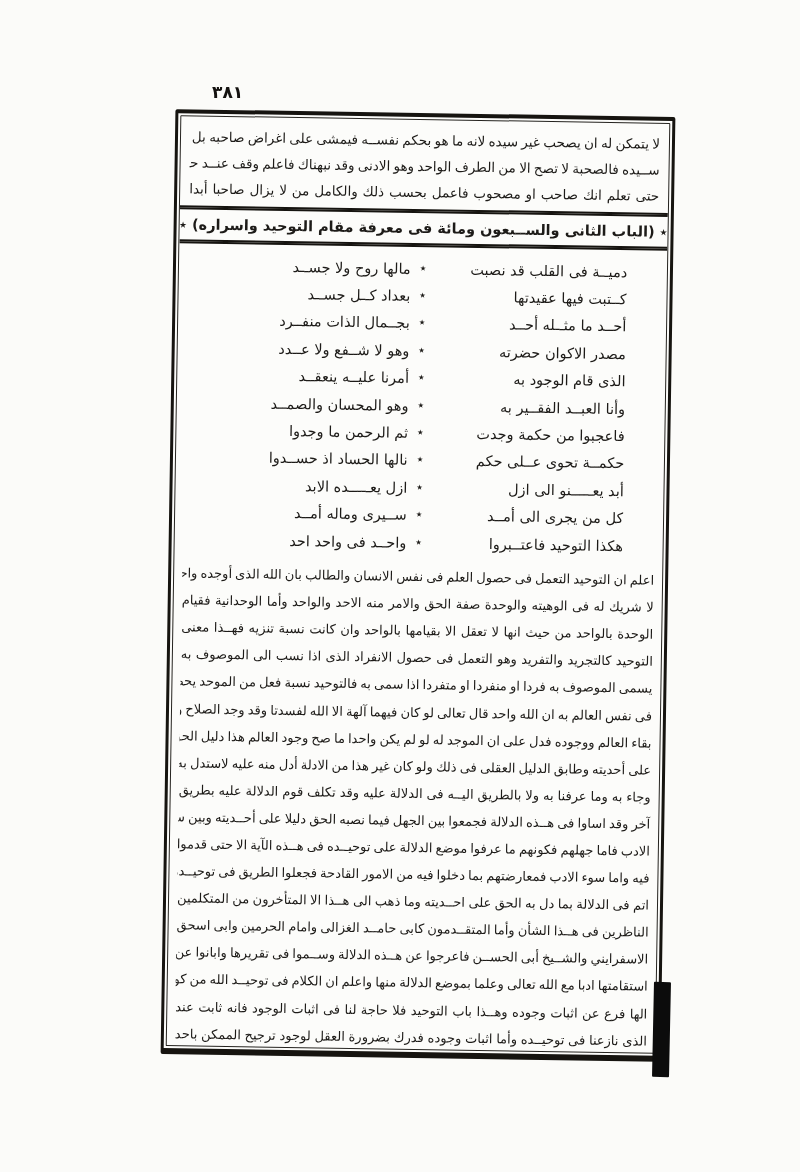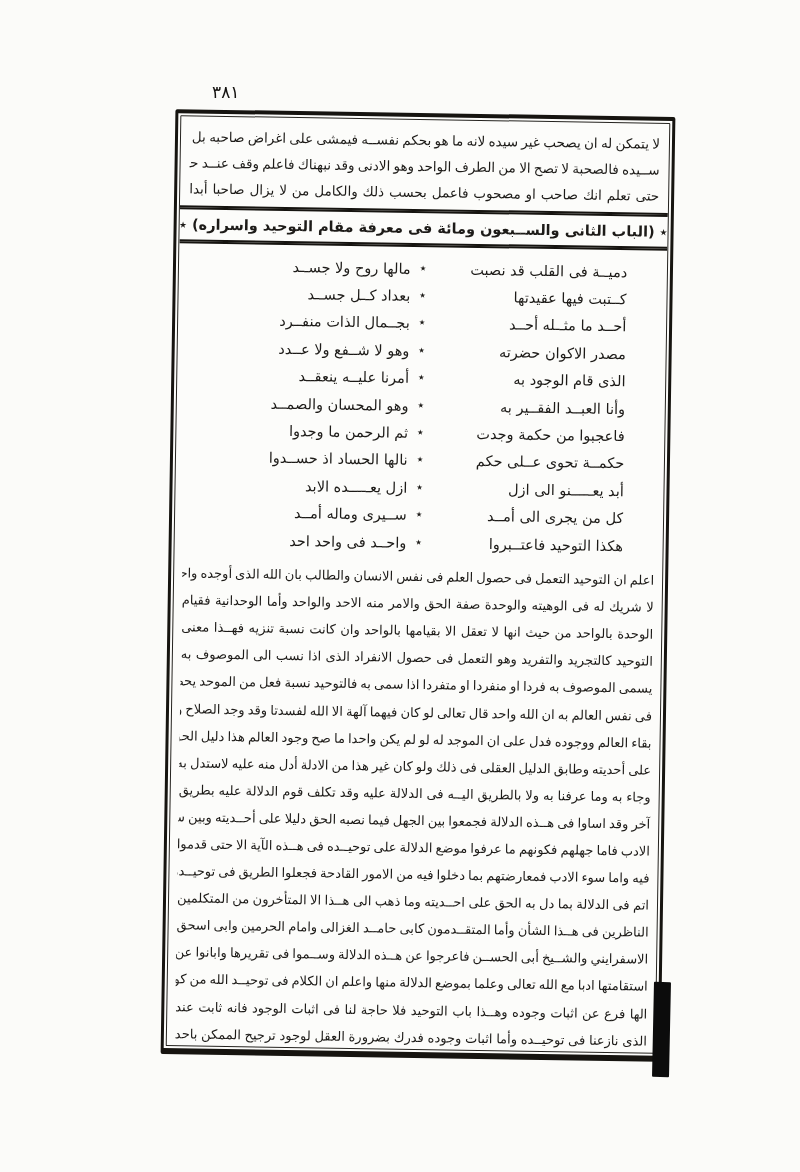--- a/index.html
+++ b/index.html
@@ -5,21 +5,21 @@
   :root { --ink:#1d1b18; --paper:#fcfcfa; --line:#161410; }
   * { box-sizing: border-box; }
   html,body { margin:0; padding:0; }
   body {
     width:800px; height:1172px; position:relative; overflow:hidden;
     background:#fbfbf9; color:var(--ink);
     font-family:"DejaVu Sans", sans-serif;
   }
   .pageno {
     position:absolute; left:212px; top:82px;
-    font-size:17px; font-weight:normal; letter-spacing:2px; color:#141210;
+    font-size:17px; font-weight:bold; letter-spacing:2px; color:#141210;
   }
   .frame {
     position:absolute; left:168px; top:113px; width:500px; height:945px;
     background:var(--paper);
     border:3.5px solid var(--line);
     border-top-width:4.5px; border-bottom-width:6.5px;
     transform:rotate(0.9deg); transform-origin:center center;
     border-radius:2px;
   }
   .frame-inner {

